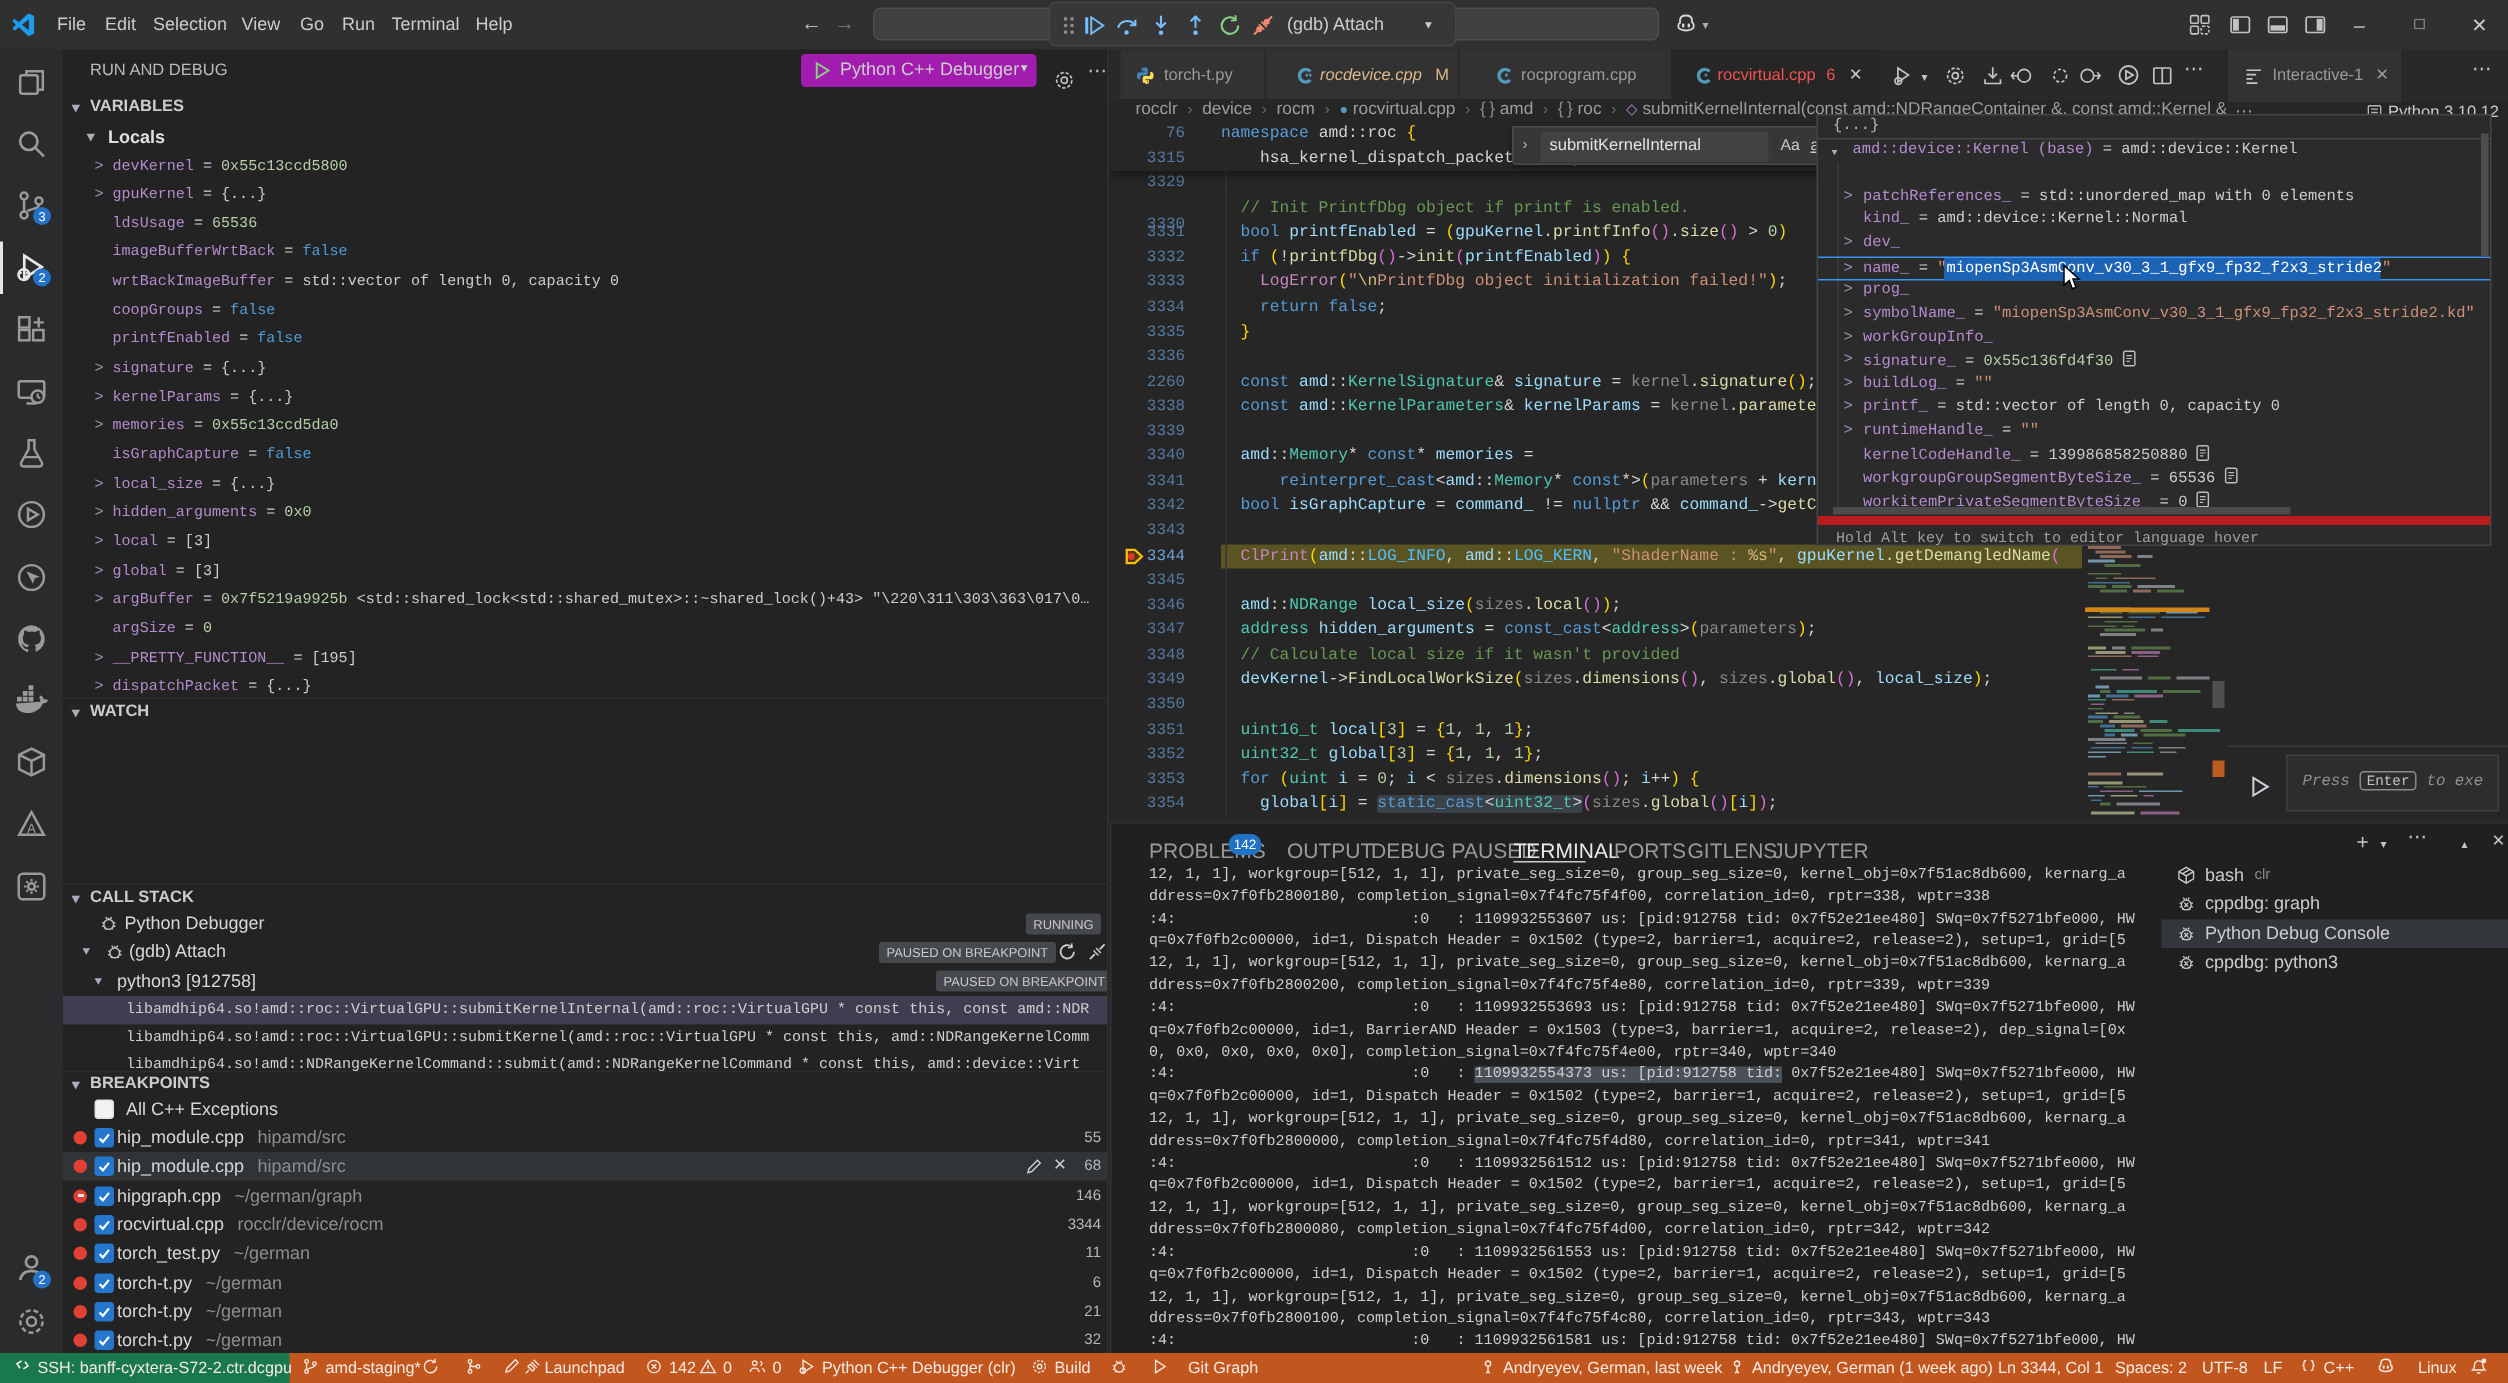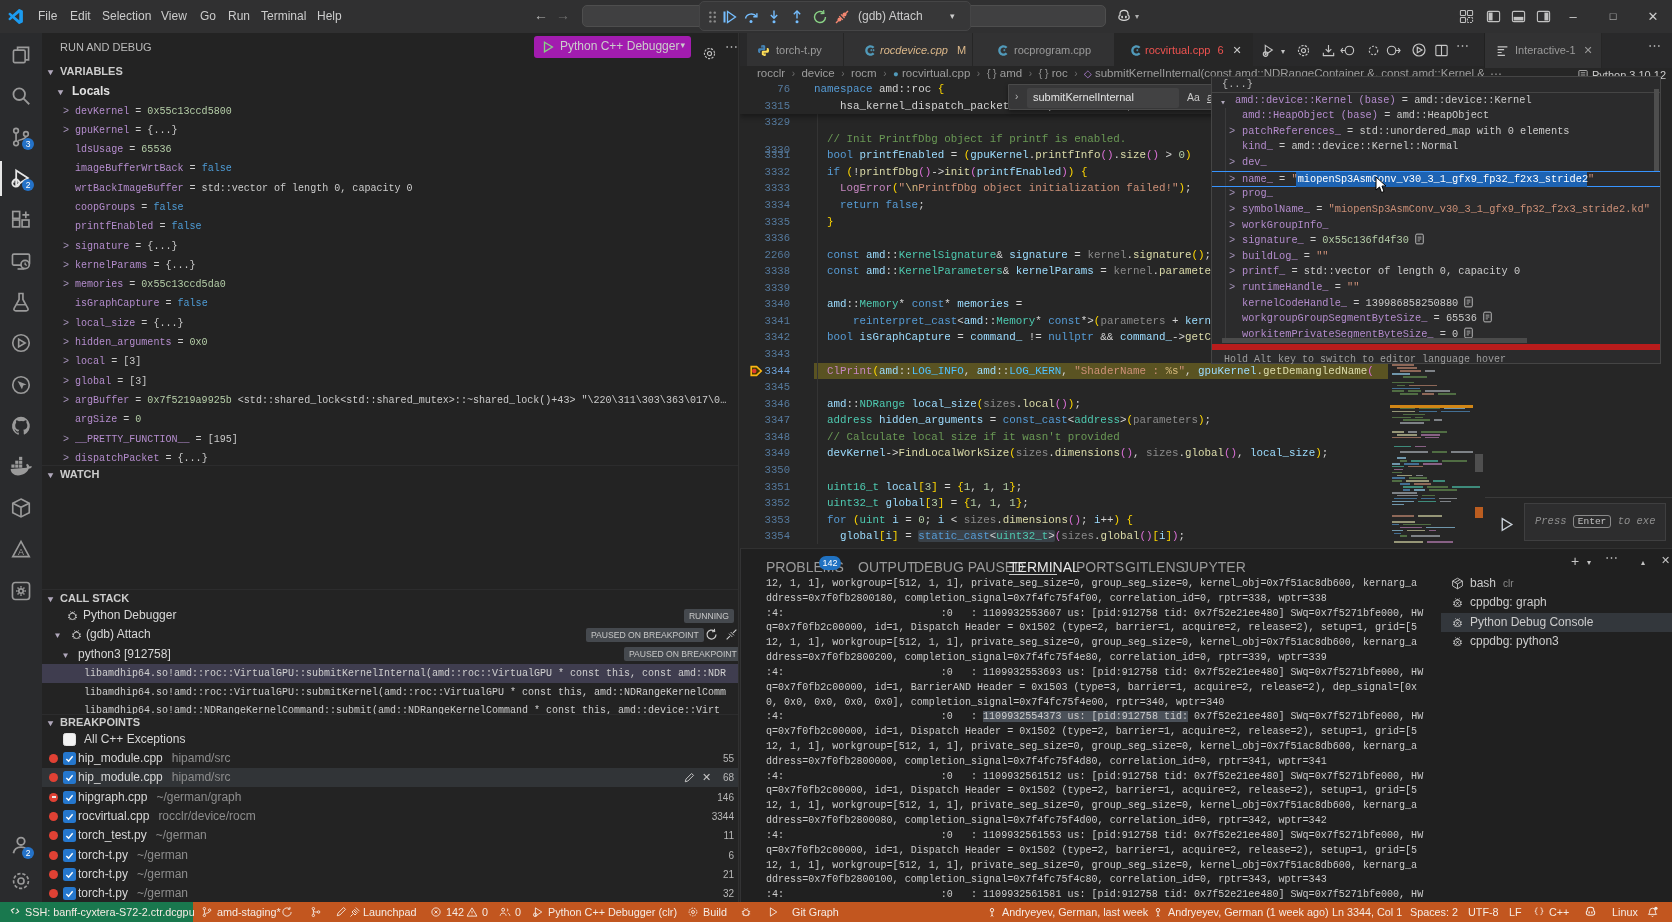--- a/index.html
+++ b/index.html
@@ -867,21 +867,20 @@
     <path d="M4 2.5 13 8l-9 5.5z" fill="none" stroke="#c8d0d8" stroke-width="1.3"></path>
   </svg>
 <div class="abs" style="left:1524px;top:503px;width:142px;height:38px;background:#2d2d2e;border:1px solid #3f3f40">
   <span class="mono abs" style="left:10px;top:11px;font-size:10.5px;font-style:italic;color:#8f8f8f;white-space:nowrap">Press <span style="border:1px solid #8a8a8a;border-radius:3px;padding:0 4px;font-style:normal;color:#c0c0c0;font-size:9.5px">Enter</span> to exe</span>
 </div>
 <div id="hover">
 <div class="abs" style="left:0;top:14.8px;width:448px;height:1px;background:#454545"></div>
 <div class="abs" style="left:13px;top:31px;width:1px;height:230px;background:#3b3b3c"></div>
 <div class="hrow" style="top:0.30px"><span style="position:absolute;left:10px;white-space:nowrap"><span style="color:#b8b8b8">{...}</span></span></div>
 <div class="hrow" style="top:15.50px"><span class="twisty" style="left:8px;top:2px;color:#b0a8bb">▾</span><span style="position:absolute;left:23px;white-space:nowrap"><span class="hname">amd::device::Kernel (base)</span> = amd::device::Kernel</span></div>
-<div class="hrow" style="top:31.13px"><span style="position:absolute;left:30px;white-space:nowrap"><span class="hname">amd::HeapObject (base)</span> = amd::HeapObject</span></div>
 <div class="hrow" style="top:46.76px"><span class="chev" style="position:absolute;left:17px">&gt;</span><span style="position:absolute;left:30px;white-space:nowrap"><span class="hname">patchReferences_</span> = std::unordered_map with 0 elements</span></div>
 <div class="hrow" style="top:62.39px"><span style="position:absolute;left:30px;white-space:nowrap"><span class="hname">kind_</span> = amd::device::Kernel::Normal</span></div>
 <div class="hrow" style="top:78.02px"><span class="chev" style="position:absolute;left:17px">&gt;</span><span style="position:absolute;left:30px;white-space:nowrap"><span class="hname">dev_</span></span></div>
 <div class="hrow" style="top:93.65px;border-top:1px solid #3794ff;border-bottom:1px solid #3794ff;height:16.6px"><span class="chev" style="position:absolute;left:17px">&gt;</span><div class="abs" style="left:84px;top:.5px;width:291px;height:15px;background:#1d63b3"></div><span style="position:absolute;left:30px"><span class="hname">name_</span> = <span class="st">"</span><span style="color:#fff;position:relative">miopenSp3AsmConv_v30_3_1_gfx9_fp32_f2x3_stride2</span><span class="st">"</span></span></div>
 <div class="hrow" style="top:109.28px"><span class="chev" style="position:absolute;left:17px">&gt;</span><span style="position:absolute;left:30px;white-space:nowrap"><span class="hname">prog_</span></span></div>
 <div class="hrow" style="top:124.91px"><span class="chev" style="position:absolute;left:17px">&gt;</span><span style="position:absolute;left:30px;white-space:nowrap"><span class="hname">symbolName_</span> = <span class="st">"miopenSp3AsmConv_v30_3_1_gfx9_fp32_f2x3_stride2.kd"</span></span></div>
 <div class="hrow" style="top:140.54px"><span class="chev" style="position:absolute;left:17px">&gt;</span><span style="position:absolute;left:30px;white-space:nowrap"><span class="hname">workGroupInfo_</span></span></div>
 <div class="hrow" style="top:156.17px"><span class="chev" style="position:absolute;left:17px">&gt;</span><span style="position:absolute;left:30px;white-space:nowrap"><span class="hname">signature_</span> = <span class="nu">0x55c136fd4f30</span><svg style="display:inline-block;vertical-align:-2px;margin-left:5px" width="11" height="12" viewBox="0 0 14 16">
           <g fill="none" stroke="#bdbdbd" stroke-width="1.3">
             <rect x="2" y="1.5" width="10" height="13" rx="1.5"></rect>

